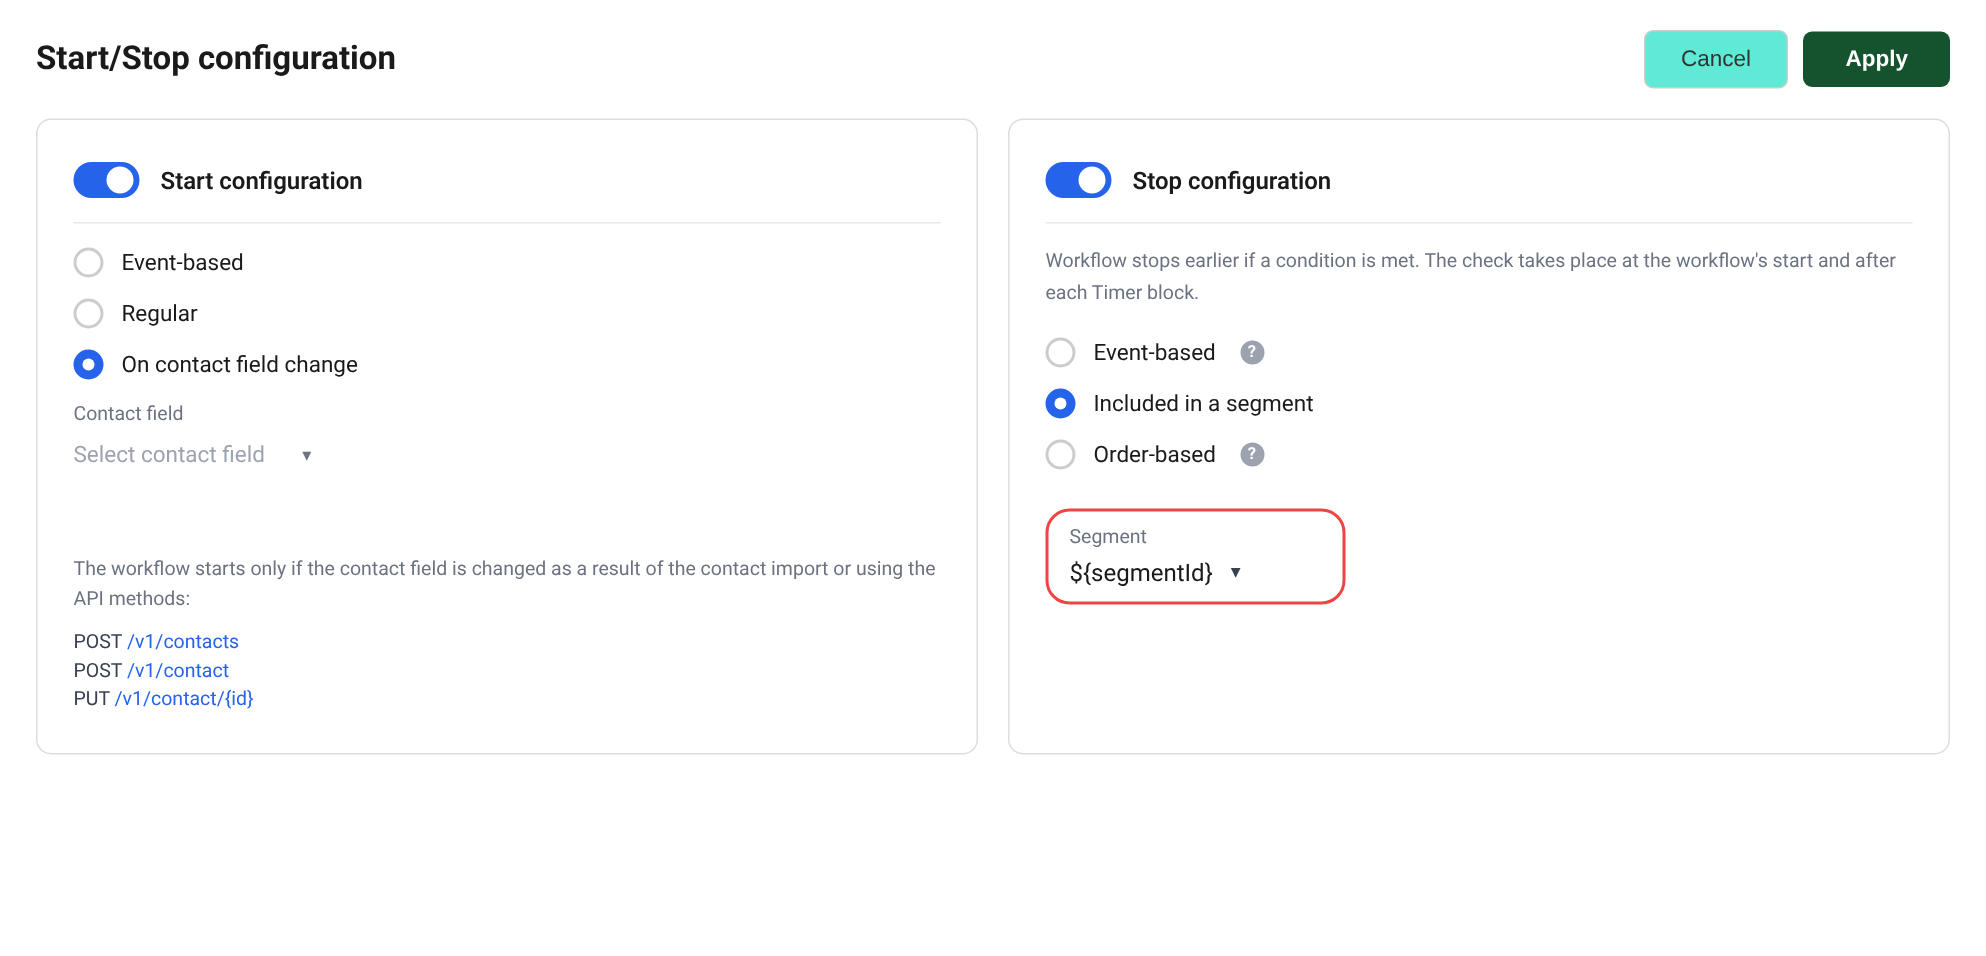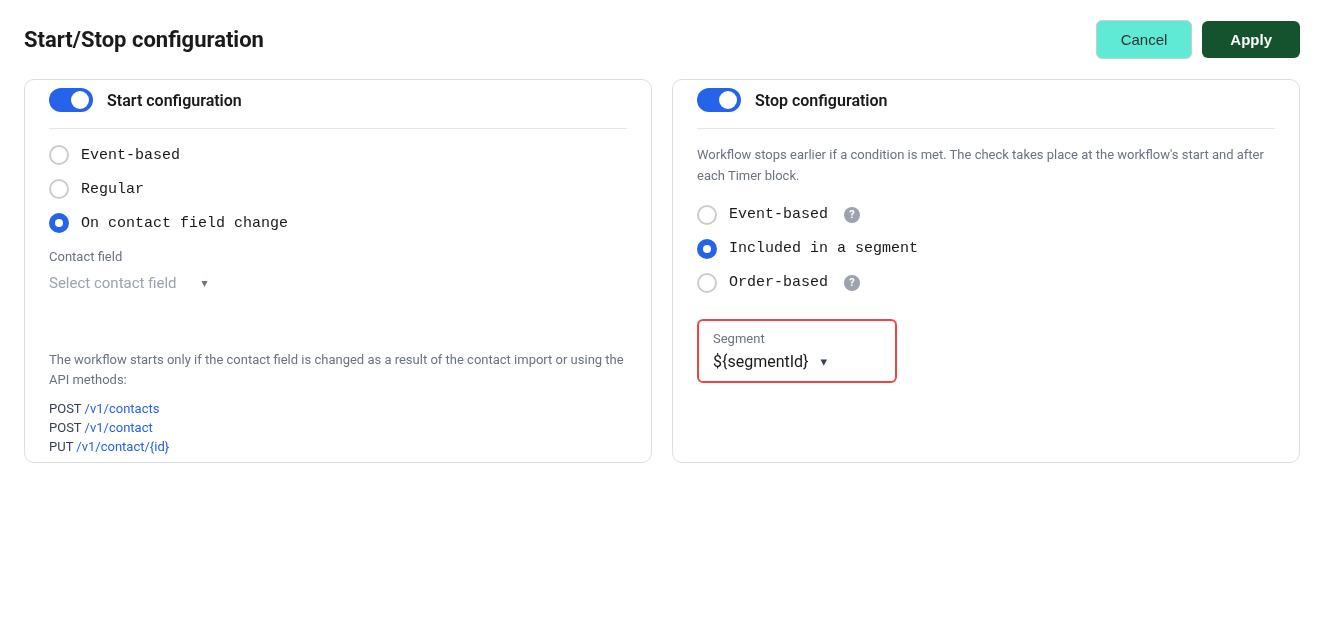--- a/index.html
+++ b/index.html
@@ -47,21 +47,21 @@
       font-weight: 600;
     }
     .panels {
       display: flex;
       gap: 20px;
     }
     .panel {
       flex: 1;
       border: 1px solid #ddd;
       border-radius: 10px;
-      padding: 8px 24px;
+      padding: 28px 24px;
       background: #fff;
     }
     .panel-header {
       display: flex;
       align-items: center;
       gap: 14px;
       padding-bottom: 16px;
       border-bottom: 1px solid #e5e7eb;
       margin-bottom: 16px;
     }
@@ -126,21 +126,20 @@
       left: 50%;
       transform: translate(-50%, -50%);
       width: 8px;
       height: 8px;
       background: #fff;
       border-radius: 50%;
     }
     .radio-label {
       font-size: 15px;
       color: #1a1a1a;
-      font-family: Liberation Mono, monospace;
     }
     .help-icon {
       display: inline-flex;
       align-items: center;
       justify-content: center;
       width: 16px;
       height: 16px;
       border-radius: 50%;
       background: #9ca3af;
       color: #fff;
@@ -190,21 +189,21 @@
       text-decoration: none;
     }
     .stop-description {
       font-size: 13px;
       color: #6b7280;
       line-height: 1.6;
       margin-bottom: 18px;
     }
     .segment-box {
       border: 2px solid #ef4444;
-      border-radius: 6px;
+      border-radius: 16px;
       padding: 10px 14px;
       margin-top: 10px;
       display: inline-block;
       min-width: 200px;
     }
     .segment-label {
       font-size: 13px;
       color: #6b7280;
       margin-bottom: 6px;
     }

